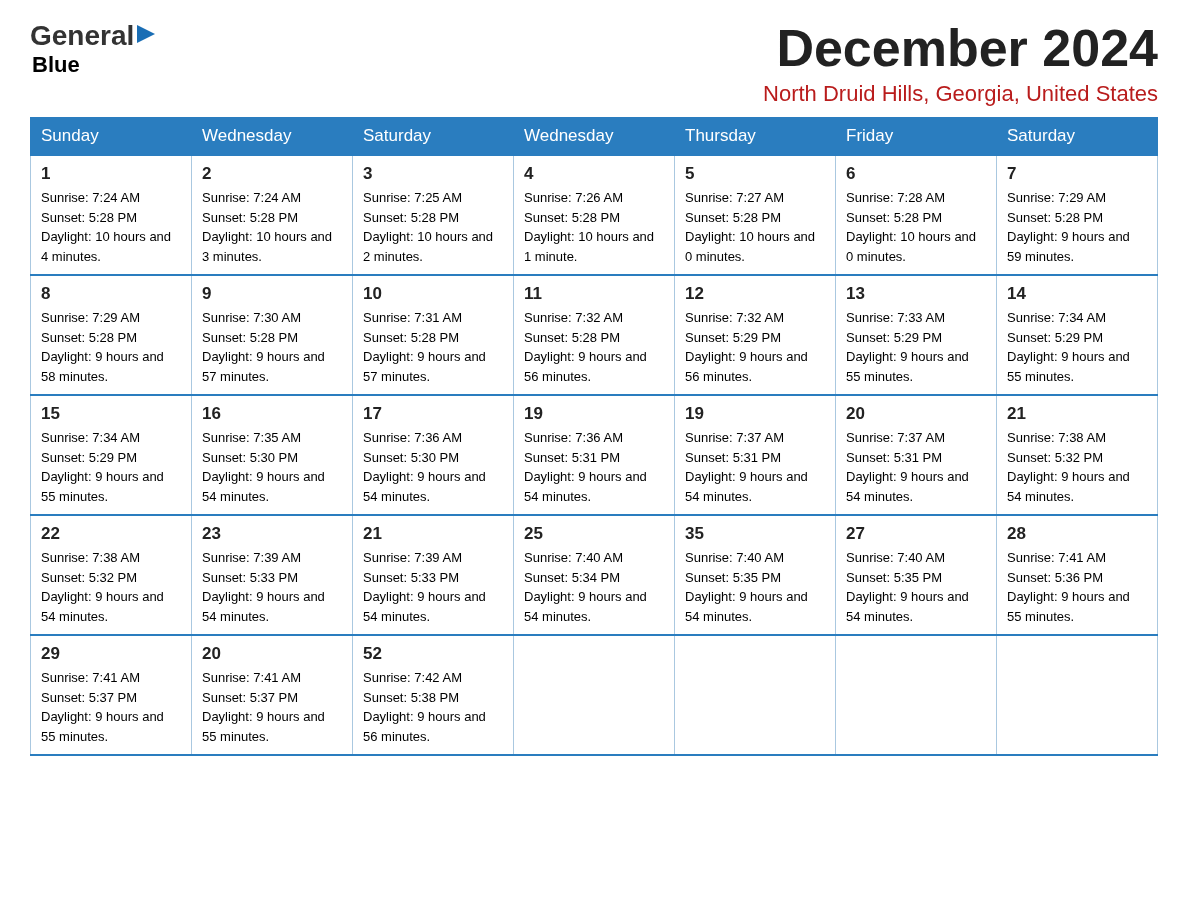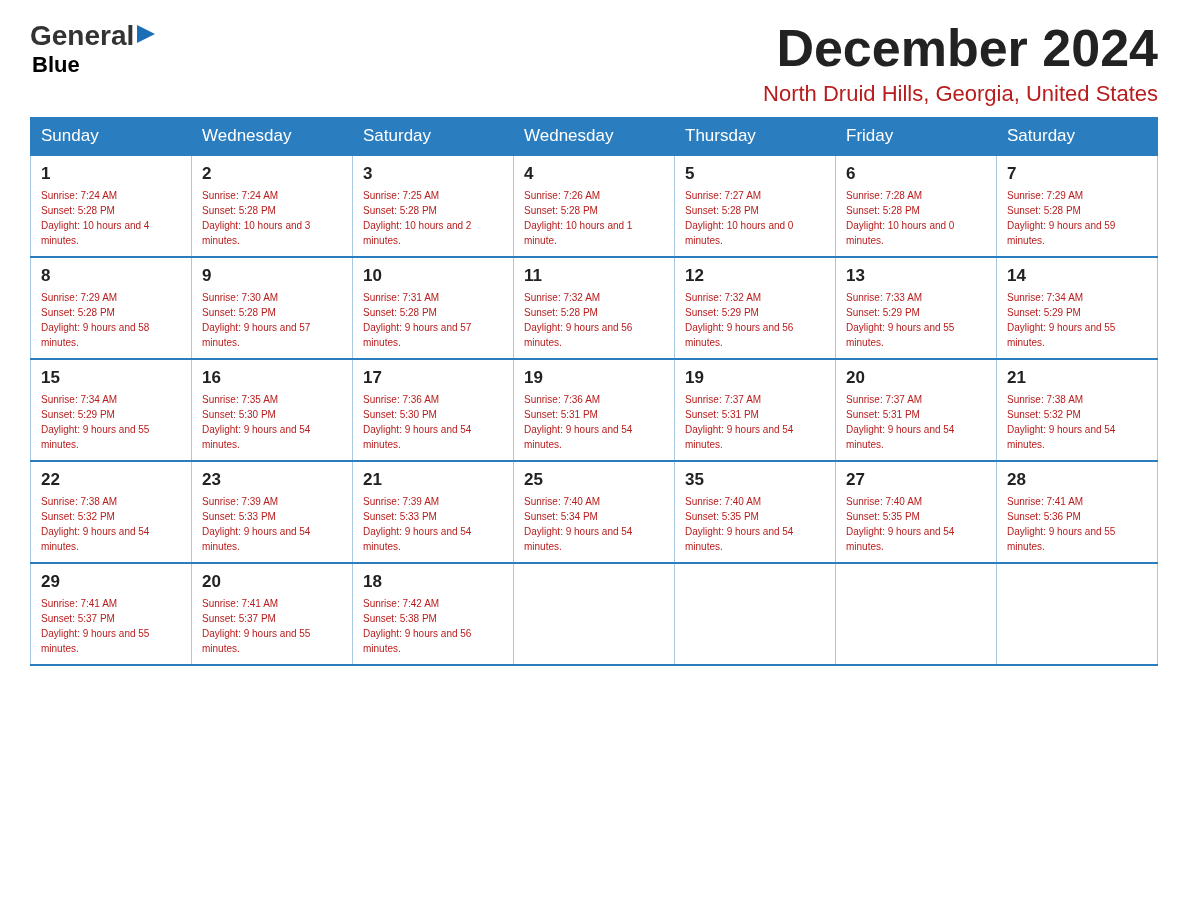--- a/index.html
+++ b/index.html
@@ -80,22 +80,22 @@
       min-height: 100px;
     }
     .day-number {
       font-size: 17px;
       font-weight: bold;
       color: #222;
       display: block;
       margin-bottom: 4px;
     }
     .day-info {
-      font-size: 10px;
-      color: #b91c1c;
+      font-size: 13px;
+      color: #000000;
       line-height: 1.5;
     }
     .empty-cell {
       background: #fff;
     }
     tr {
       border-bottom: 2px solid #2a7dbf;
     }
   </style>
 </head>
@@ -377,21 +377,21 @@
       </td>
         <td>
         <span class="day-number">20</span>
         <div class="day-info">
           Sunrise: 7:41 AM<br>
           Sunset: 5:37 PM<br>
           Daylight: 9 hours and 55 minutes.
         </div>
       </td>
         <td>
-        <span class="day-number">18</span>
+        <span class="day-number">52</span>
         <div class="day-info">
           Sunrise: 7:42 AM<br>
           Sunset: 5:38 PM<br>
           Daylight: 9 hours and 56 minutes.
         </div>
       </td>
         <td class="empty-cell"></td>
         <td class="empty-cell"></td>
         <td class="empty-cell"></td>
         <td class="empty-cell"></td>

